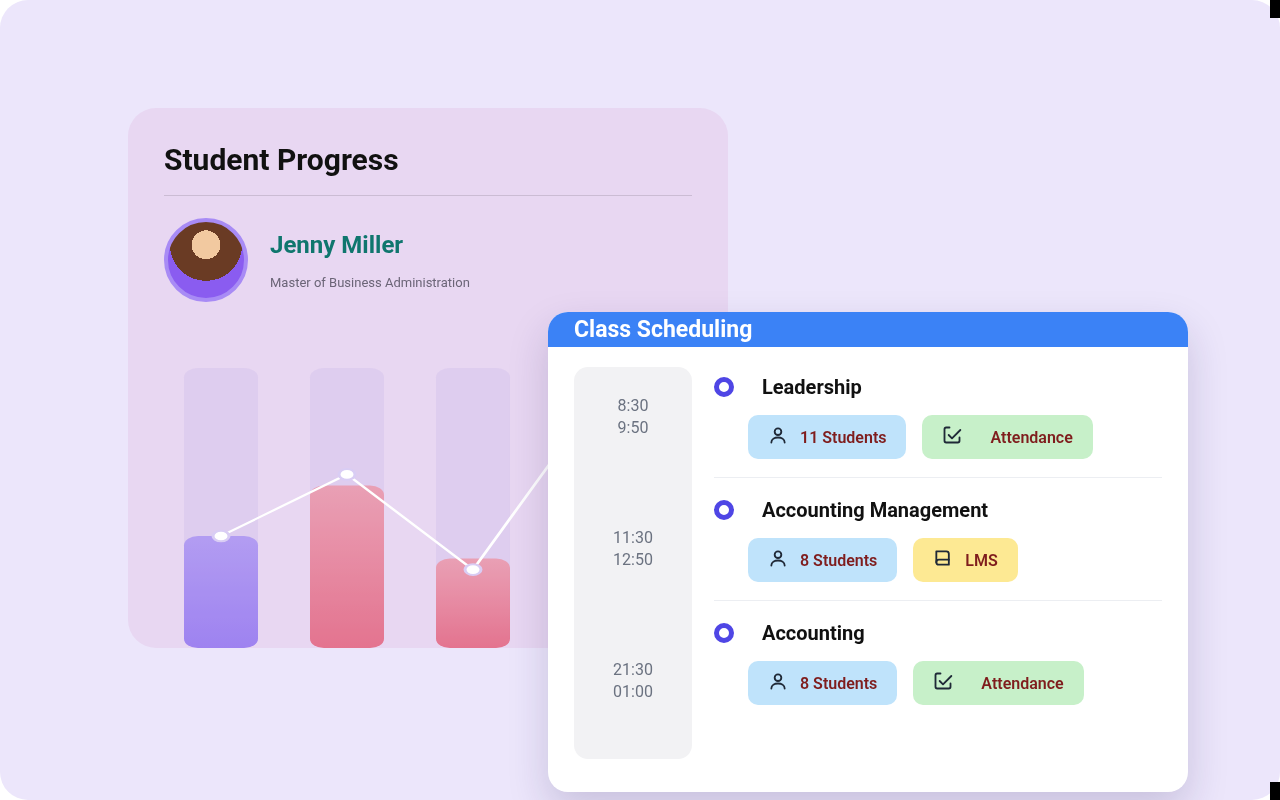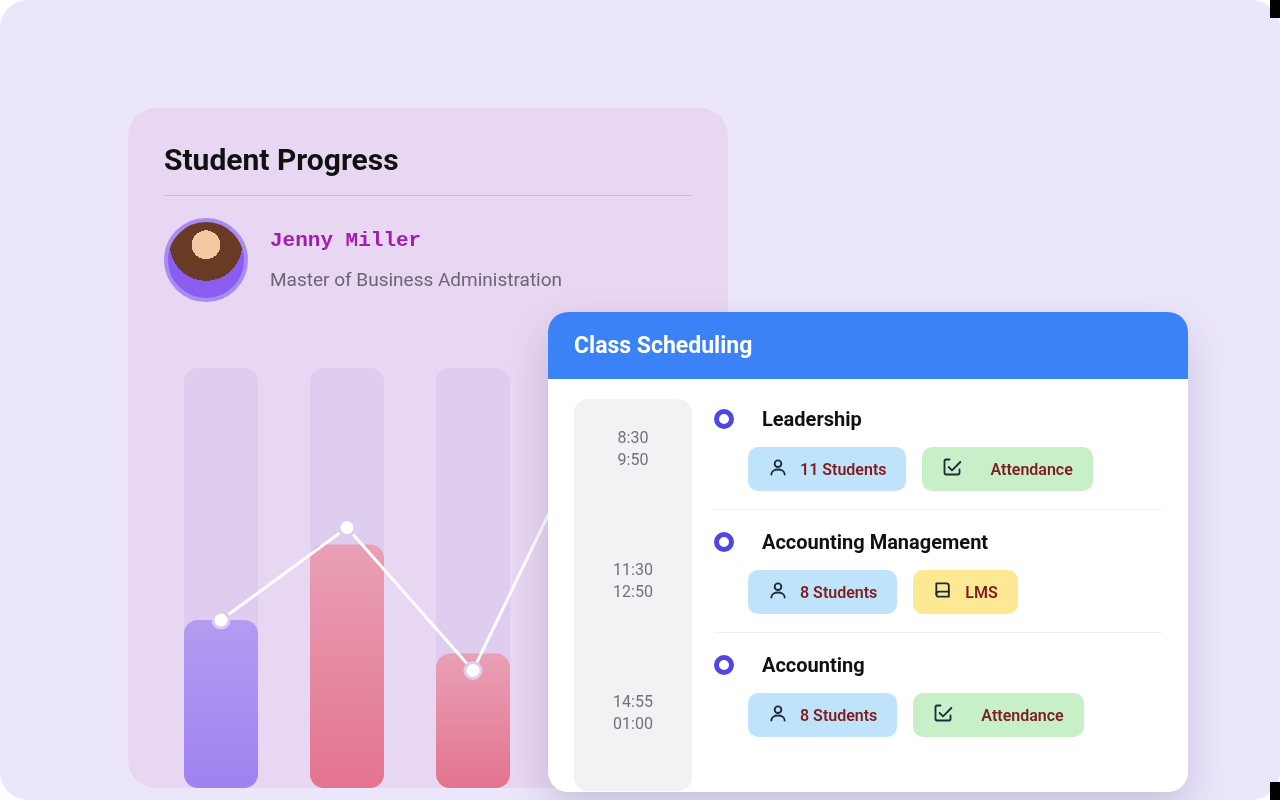--- a/index.html
+++ b/index.html
@@ -5,56 +5,56 @@
   * { box-sizing: border-box; margin: 0; padding: 0; }
   html, body { width: 1280px; height: 800px; overflow: hidden; font-family: -apple-system, BlinkMacSystemFont, "Segoe UI", Roboto, Helvetica, Arial, sans-serif; }
   .stage { position: relative; width: 1280px; height: 800px; background: #ece6fb; border-radius: 28px; }
   .black-r { position:absolute; top:0; right:0; width:10px; height:18px; background:#000; }
   .black-b { position:absolute; bottom:0; right:0; width:10px; height:18px; background:#000; }
 
   
   .sp-card {
     position: absolute;
     left: 128px; top: 108px;
-    width: 600px; height: 680px;
+    width: 600px; height: 540px;
     background: #e8d7f2;
     border-radius: 28px;
     padding: 34px 36px 0 36px;
   }
   .sp-title {
     font-size: 30px; font-weight: 700; color:#111;
     padding-bottom: 18px;
     border-bottom: 1px solid rgba(0,0,0,.12);
   }
   .sp-profile { display:flex; align-items:center; gap:22px; margin-top:22px; }
   .avatar {
     width:84px; height:84px; border-radius:50%;
     background: radial-gradient(circle at 50% 30%, #f2c9a0 0 22%, #6a3b24 22% 55%, #8a5cf0 55% 100%);
     background-color:#8a5cf0;
     border:4px solid #a88bf5;
   }
-  .sp-name { font-size:21px; font-weight:700; color:#a21caf;font-family:Liberation Mono, monospace; }
-  .sp-sub  { font-size:19px; color:#6b6577; margin-top:16px;text-align:center; }
+  .sp-name { font-size:24px; font-weight:700; color:#0f766e; }
+  .sp-sub  { font-size:13px; color:#6b6577; margin-top:16px;text-align:center; }
 
   .chart-wrap { position:absolute; left:36px; right:36px; bottom:0; top:260px; }
   .chart-svg { width:100%; height:100%; display:block; }
 
   
   .cs-card {
     position:absolute;
     left:548px; top:312px;
     width:640px; height:480px;
     background:#fff;
     border-radius:20px;
     box-shadow: 0 18px 40px rgba(40,30,90,.18);
     overflow:hidden;
   }
   .cs-head {
     background:#3b82f6; color:#fff;
-    padding:20px 26px;
+    padding:4px 26px;
     font-size:23px; font-weight:700;
   }
   .cs-body { display:flex; height:calc(100% - 68px);border-radius:26px; }
   .cs-times {
     width:118px; flex:none;
     background:#f2f2f4;
     margin:20px 0 0 26px;
     border-radius:14px;
     padding:28px 0 0 0;
     position:relative;
@@ -135,21 +135,21 @@
       <div class="cs-times" id="cs-times">
           <div class="cs-time-row">
             <div>8:30</div>
             <div>9:50</div>
           </div>
           <div class="cs-time-row">
             <div>11:30</div>
             <div>12:50</div>
           </div>
           <div class="cs-time-row">
-            <div>14:55</div>
+            <div>21:30</div>
             <div>01:00</div>
           </div>
         </div>
       <div class="cs-list" id="cs-list">
           <div class="cs-item">
             <div class="cs-item-head">
               <span class="dot"></span>
               <span class="cs-item-title">Leadership</span>
             </div>
             <div class="pill-row">

